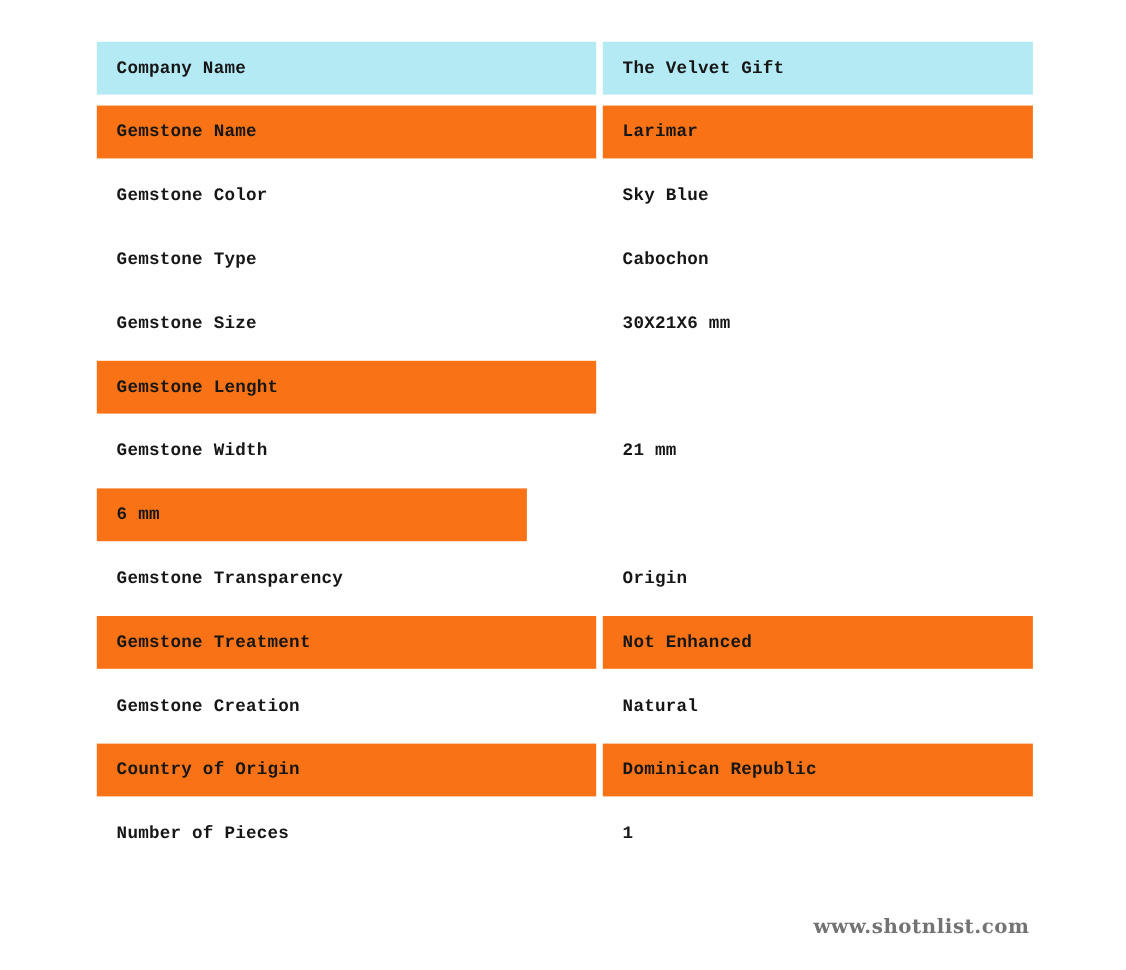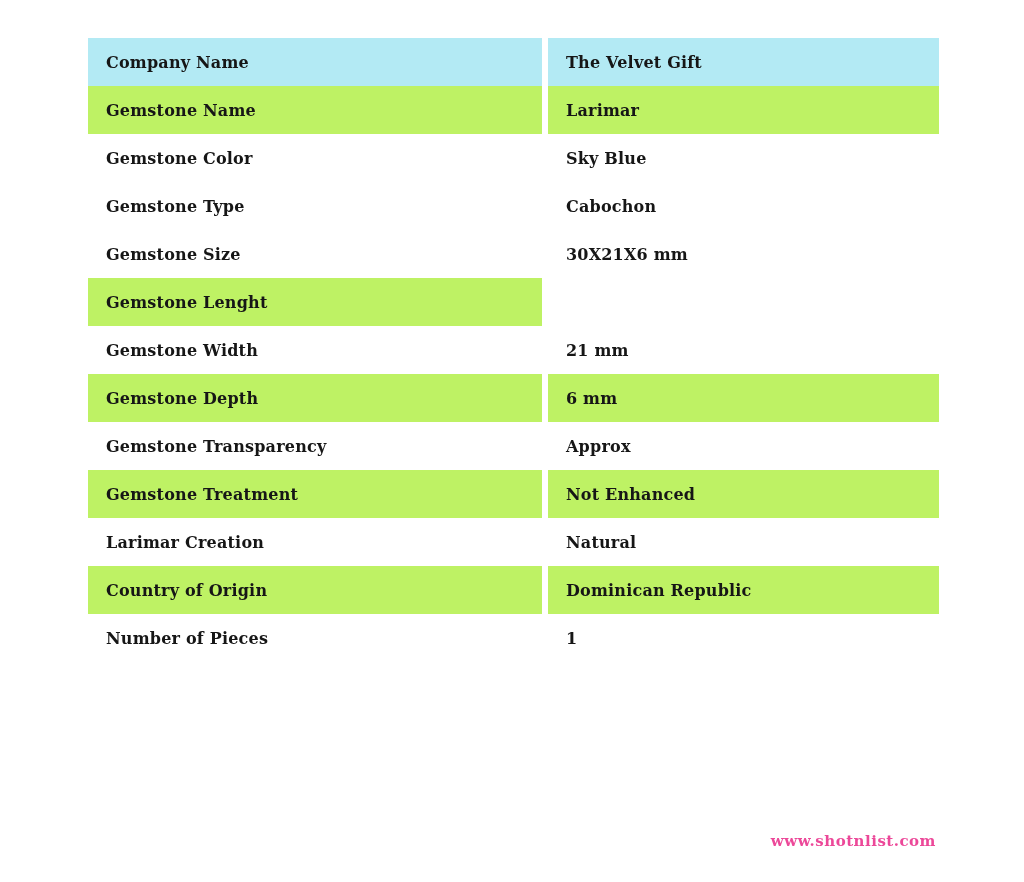--- a/index.html
+++ b/index.html
@@ -17,45 +17,46 @@
   }
   .gem-table {
     position: absolute;
     left: 88px;
     top: 38px;
     width: 851px;
   }
   .row {
     display: flex;
     height: 48px;
-    margin-bottom: 0;
+    margin-bottom: 10px;
+    font-family: Liberation Mono, monospace;
   }
   .cell {
     display: flex;
     align-items: center;
     box-sizing: border-box;
     padding-left: 18px;
     font-weight: bold;
     font-size: 16px;
     color: #161616;
     letter-spacing: 0.2px;
     background: transparent;
   }
   .cell.c1 { width: 454px; margin-right: 6px; }
   .cell.c2 { width: 391px; }
   .row.header .cell { background: #b3eaf4; }
-  .row.stripe .cell { background: #bef264; }
+  .row.stripe .cell { background: #f97316; }
   .row.plain  .cell { background: #ffffff; text-align: center; }
   .watermark {
     position: absolute;
     top: 832px;
     right: 88px;
     font-weight: bold;
-    font-size: 15px;
-    color: #ec4899;
+    font-size: 18px;
+    color: #737373;
     letter-spacing: 0.5px;
     font-family: "DejaVu Serif", "Liberation Serif", serif;
   }
 </style>
 </head>
 <body>
 
 <div class="page">
 
   <div class="gem-table" id="gem-table">
@@ -80,33 +81,32 @@
         <div class="cell c2">30X21X6 mm</div>
       </div>
       <div class="row stripe">
         <div class="cell c1">Gemstone Lenght</div>
       </div>
       <div class="row plain">
         <div class="cell c1">Gemstone Width</div>
         <div class="cell c2">21 mm</div>
       </div>
       <div class="row stripe">
-        <div class="cell c1">Gemstone Depth</div>
         <div class="cell c2">6 mm</div>
       </div>
       <div class="row plain">
         <div class="cell c1">Gemstone Transparency</div>
-        <div class="cell c2">Approx</div>
+        <div class="cell c2">Origin</div>
       </div>
       <div class="row stripe">
         <div class="cell c1">Gemstone Treatment</div>
         <div class="cell c2">Not Enhanced</div>
       </div>
       <div class="row plain">
-        <div class="cell c1">Larimar Creation</div>
+        <div class="cell c1">Gemstone Creation</div>
         <div class="cell c2">Natural</div>
       </div>
       <div class="row stripe">
         <div class="cell c1">Country of Origin</div>
         <div class="cell c2">Dominican Republic</div>
       </div>
       <div class="row plain">
         <div class="cell c1">Number of Pieces</div>
         <div class="cell c2">1</div>
       </div>

